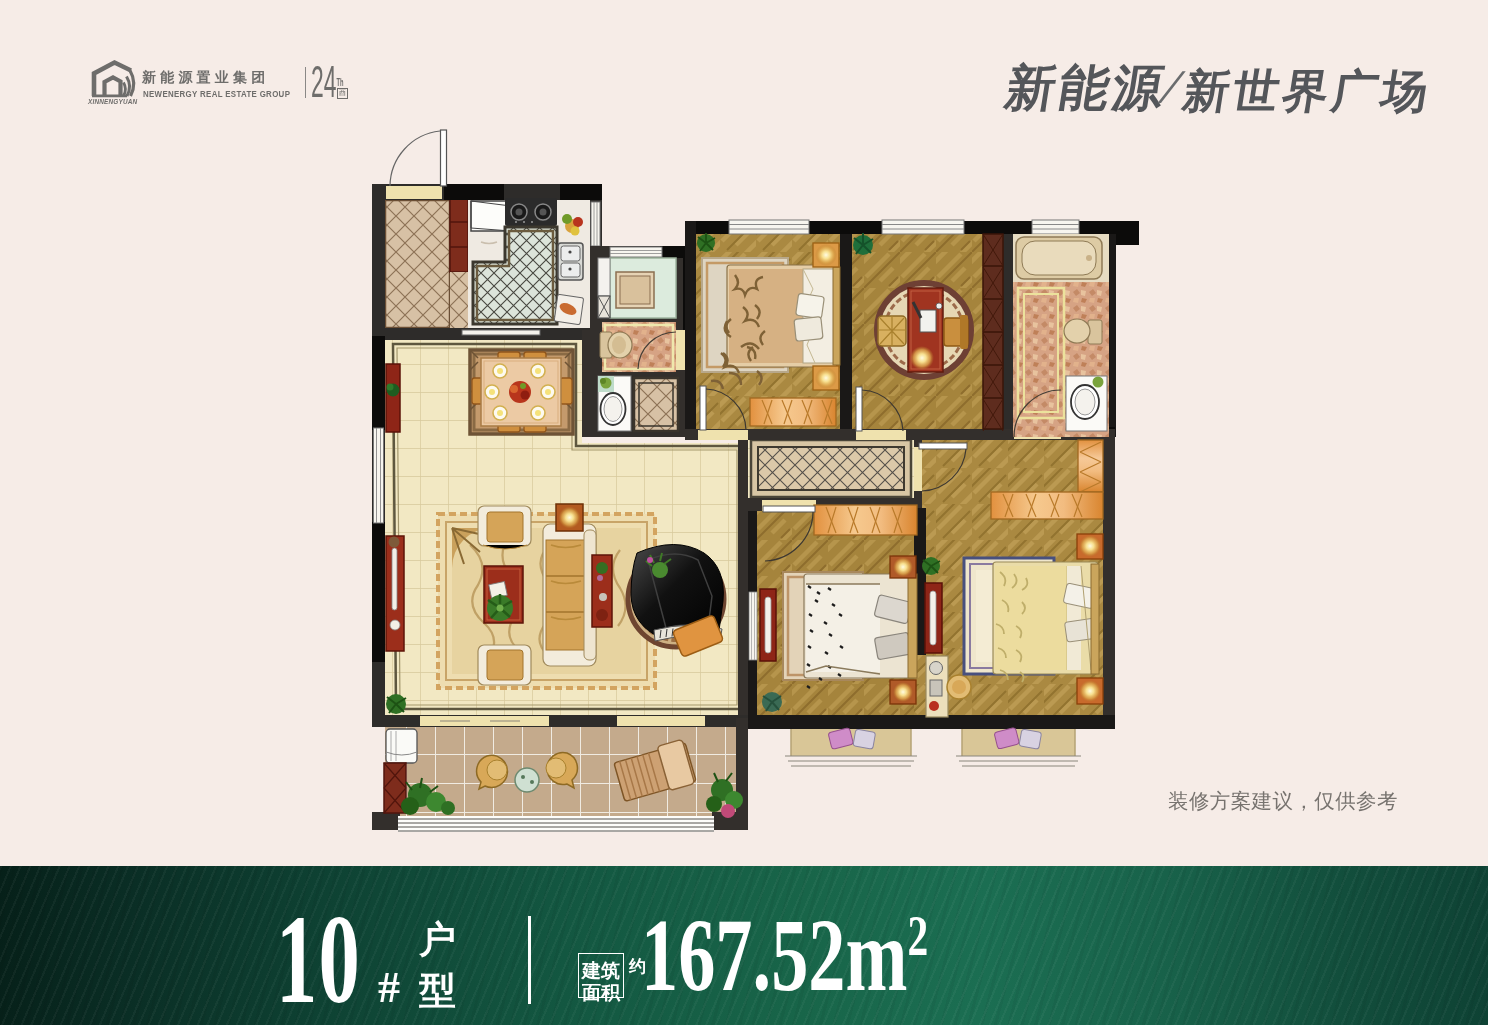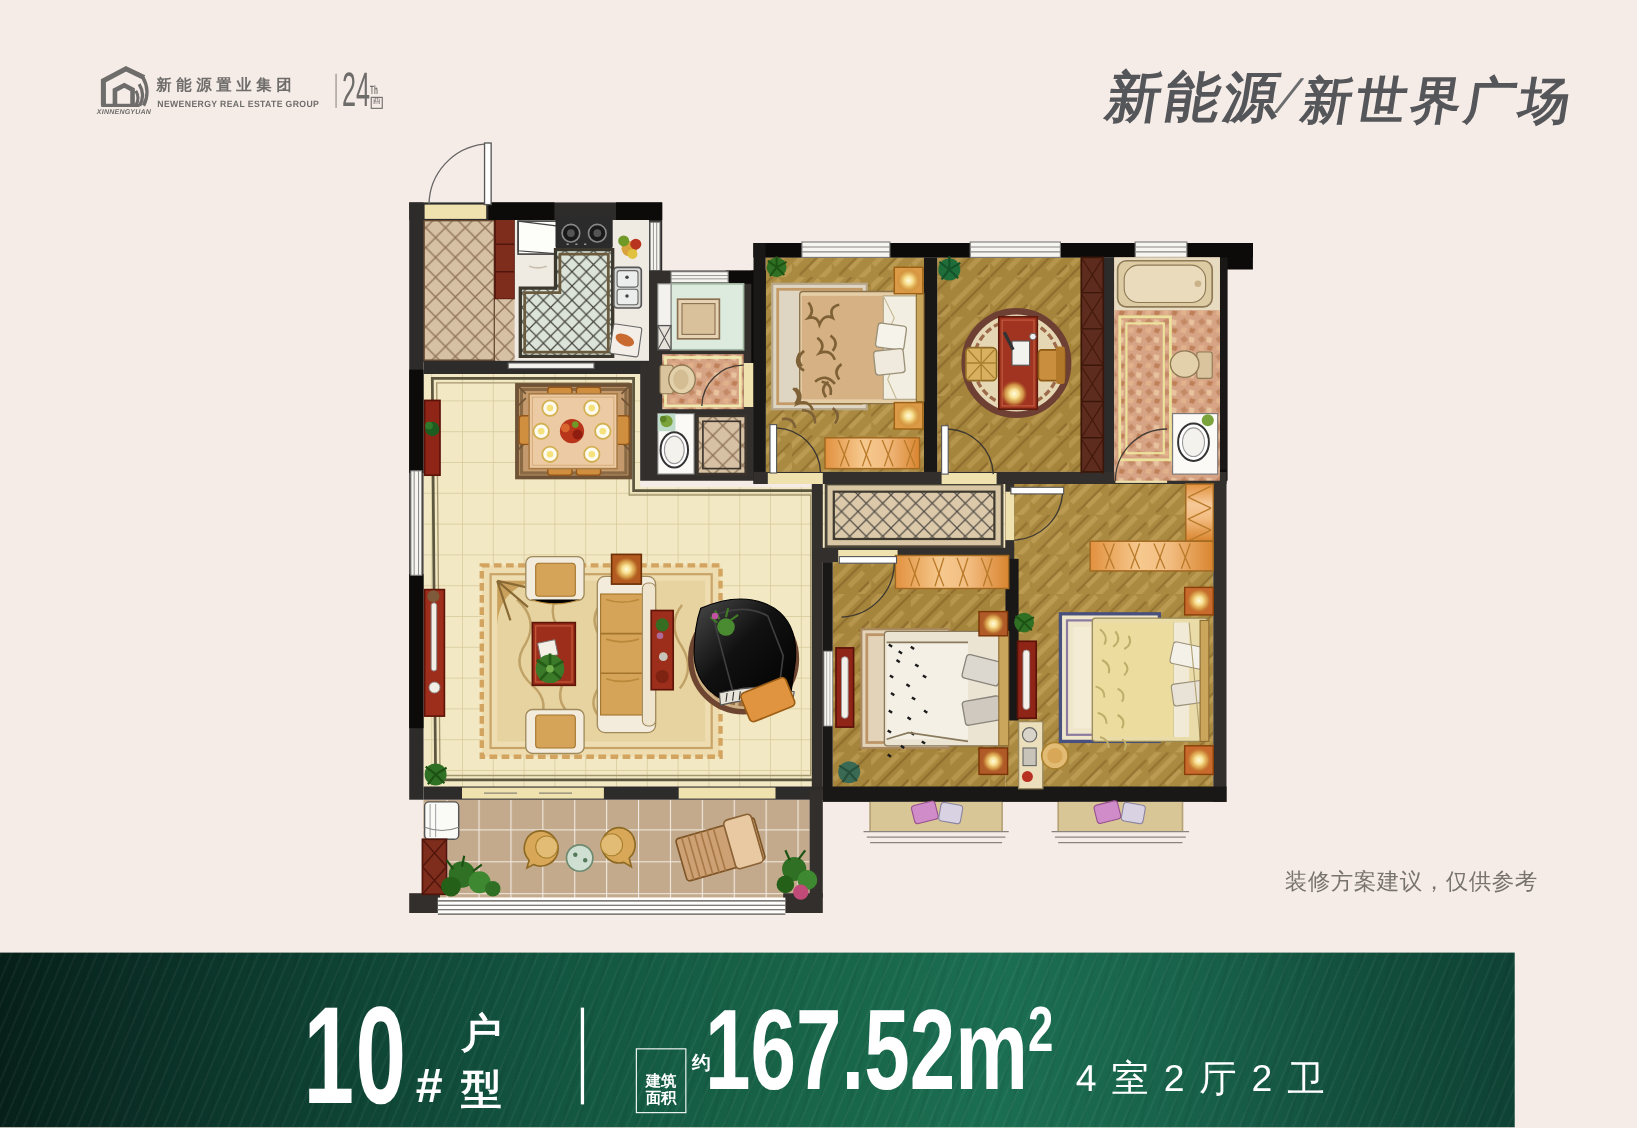--- a/index.html
+++ b/index.html
@@ -33,40 +33,39 @@
 
 <div class="abs" style="left:311px;top:63px;width:90px;height:42px;font-size:44px;color:#6e6d6b;transform:scaleX(0.52);transform-origin:left top;letter-spacing:0px;line-height:0.86;white-space:nowrap">24<span style="font-size:11px;font-weight:bold;vertical-align:11px">Th</span></div>
 <div class="abs" style="left:337px;top:88px;width:9px;height:9px;font-size:7px;color:#6e6d6b;border:1px solid #6e6d6b;line-height:8px;text-align:center">酉</div>
 
 <div class="abs" style="left:1006px;top:55px;width:440px;height:66px;color:#54565a;transform:skewX(-9deg);white-space:nowrap">
   <span style="font-size:50px;font-weight:bold;letter-spacing:3.5px">新能源</span><span style="font-size:46px;font-weight:normal;color:#6a6c6e;position:relative;top:-2px;left:-1px;margin:0 6px 0 4px">∕</span><span style="font-size:46px;font-weight:bold;letter-spacing:3.5px;position:relative;top:2px">新世界广场</span>
 </div>
 
 <div class="abs" style="left:1168px;top:787px;font-size:20.5px;color:#77736f;letter-spacing:0.4px;white-space:nowrap">装修方案建议，仅供参考</div>
 
-<div class="abs" style="left:0;top:866px;width:1377px;height:159px;background:
+<div class="abs" style="left:0;top:866px;width:1488px;height:159px;background:
   repeating-linear-gradient(113deg, rgba(255,255,255,0.04) 0 2px, rgba(255,255,255,0) 2px 9px),
   repeating-linear-gradient(105deg, rgba(0,0,0,0.045) 0 3px, rgba(0,0,0,0) 3px 13px),
-  linear-gradient(93deg,#062019 0%,#0a2e25 9%,#0e4233 22%,#135741 38%,#186549 54%,#1b6e52 66%,#18624a 78%,#124e3c 90%,#0e4234 100%);">
+  linear-gradient(93deg,#062019 0%,#0a2e25 9%,#0e4233 22%,#135741 38%,#186549 54%,#1b6e52 66%,#18624a 78%,#124e3c 90%,#0e4234 100%); font-family: Liberation Serif, serif;">
 
   <div class="abs" style="left:276px;top:897px;transform:translateY(-866px) scaleX(0.655);transform-origin:left top;font-size:126px;font-weight:bold;color:#fff;letter-spacing:2px;line-height:1">10</div>
 
   <div class="abs" style="left:378px;top:966px;transform:translateY(-866px);font-size:44px;font-weight:bold;color:#fff;line-height:1">#</div>
 
   <div class="abs" style="left:419px;top:914px;transform:translateY(-866px);font-size:37px;font-weight:bold;color:#fff;line-height:1.38">户<br>型</div>
 
   <div class="abs" style="left:528px;top:916px;transform:translateY(-866px);width:3px;height:88px;background:#fff"></div>
 
-  <div class="abs" style="left:578px;top:953px;transform:translateY(-866px);width:44px;height:37px;border:1.5px solid #fff;color:#fff;font-size:14px;font-weight:bold;line-height:1.15;text-align:center;padding-top:20px">建筑<br>面积</div>
+  <div class="abs" style="left:578px;top:953px;transform:translateY(-866px);width:44px;height:37px;border:1.5px solid #fff;color:#fff;font-size:19px;font-weight:bold;line-height:1.15;text-align:center;padding-top:6px">建筑<br>面积</div>
 
   <div class="abs" style="left:629px;top:955px;transform:translateY(-866px);font-size:17px;font-weight:bold;color:#fff">约</div>
 
   <div class="abs" style="left:641px;top:903px;transform:translateY(-866px) scaleX(0.715);transform-origin:left top;font-size:104px;font-weight:bold;color:#fff;line-height:1;white-space:nowrap">167.52m<span style="font-size:58px;vertical-align:35px">2</span></div>
 
-  <div class="abs" style="left:978px;top:958px;transform:translateY(-866px);font-size:34px;color:#fff;letter-spacing:13.5px;white-space:nowrap">4室2厅2卫</div>
 </div>
 
 <svg class="abs" style="left:360px;top:125px" width="790" height="715" viewBox="360 125 790 715">
 <defs>
   <pattern id="wood" width="36" height="36" patternUnits="userSpaceOnUse">
     <rect width="36" height="36" fill="#aa8941"></rect>
     <g stroke="#bb9a52" stroke-width="4.5">
       <path d="M-2,11 L11,-2 M2,25 L25,2 M16,29 L29,16"></path>
       <path d="M20,43 L43,20 M34,47 L47,34"></path>
     </g>

